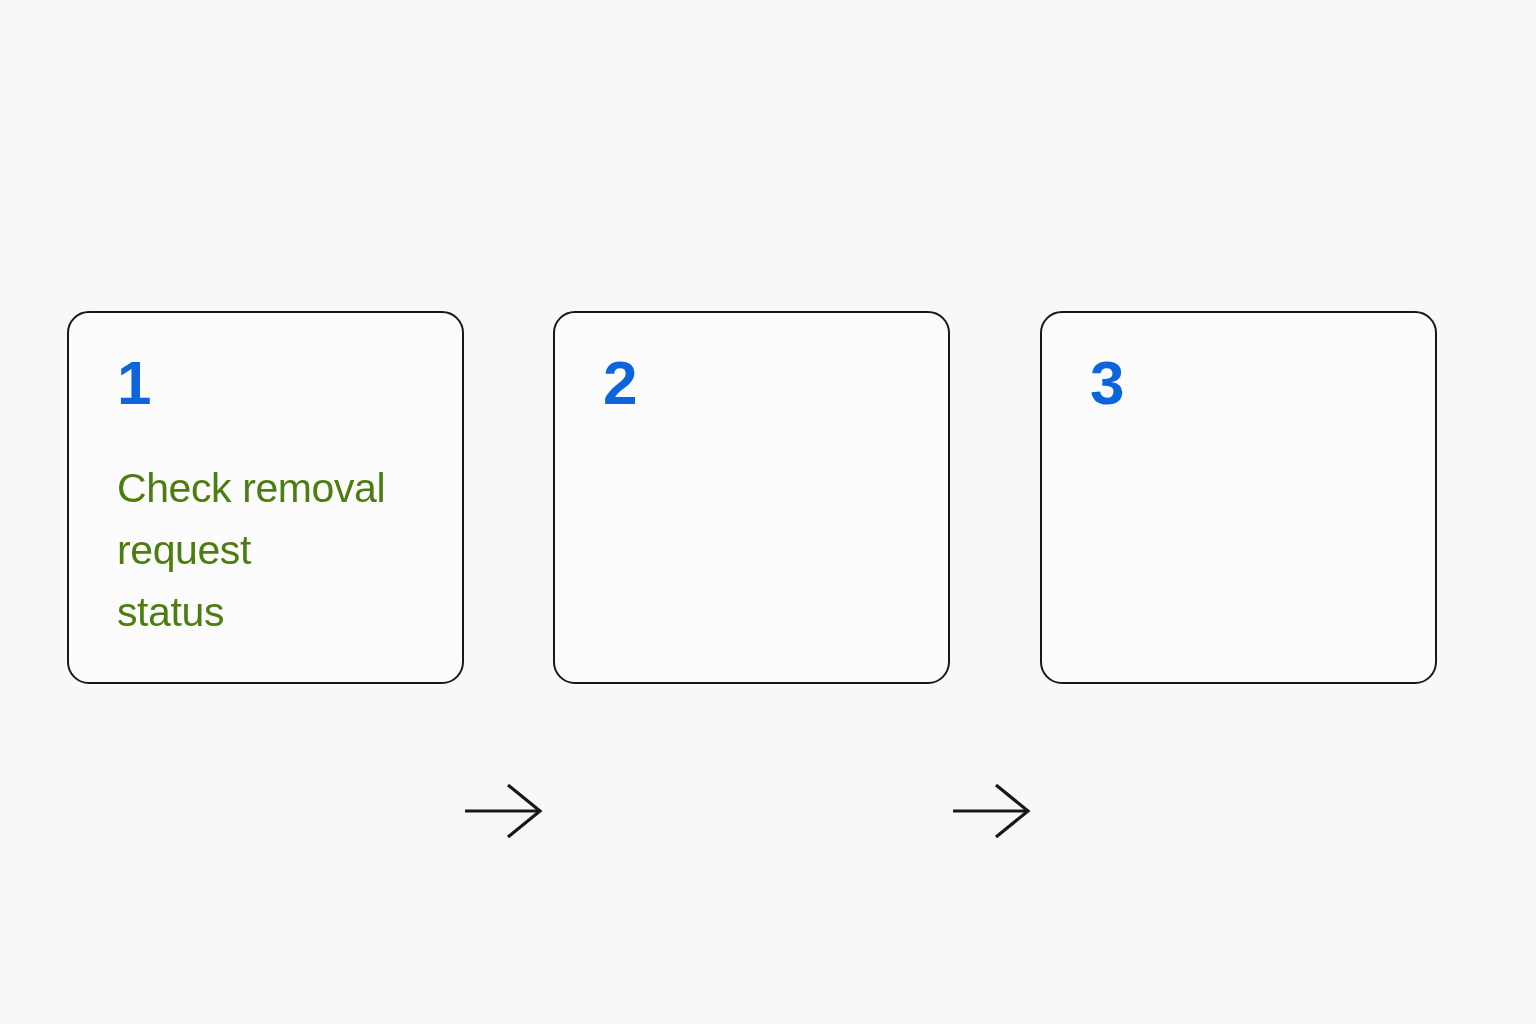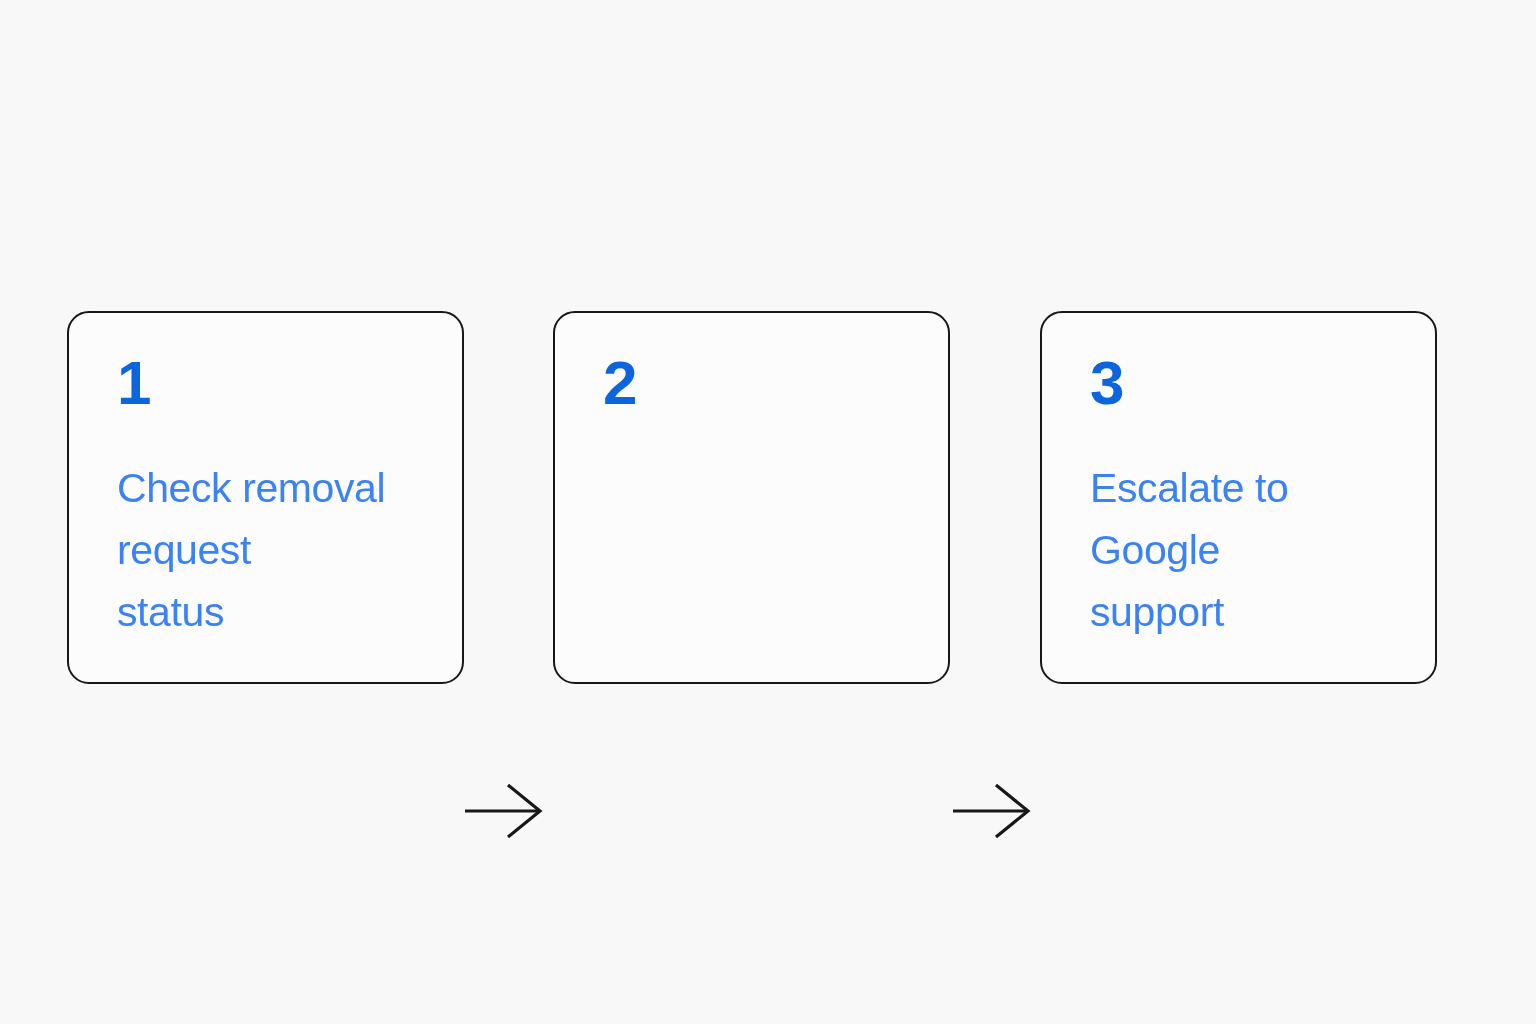--- a/index.html
+++ b/index.html
@@ -62,21 +62,21 @@
     color: #0d65dd;
     letter-spacing: -0.5px;
     margin: 0 0 42px 0;
     height: 64px;
   }
 
   .step-label {
     font-size: 41px;
     line-height: 62px;
     font-weight: 400;
-    color: #3b82f6;
+    color: #4d7c0f;
     letter-spacing: -0.4px;
     margin: 0;
     white-space: pre-line;
   }
 
   .connector {
     position: absolute;
     top: 468px;
     width: 90px;
     height: 64px;
@@ -122,20 +122,17 @@
     <div class="connector conn-1">
       <svg viewBox="0 0 90 64" xmlns="http://www.w3.org/2000/svg">
         <path d="M5 32 H 80" fill="none" stroke="#17181a" stroke-width="3.2" stroke-linecap="butt"></path>
         <path d="M48 6 L 80 32 L 48 58" fill="none" stroke="#17181a" stroke-width="3.2" stroke-linecap="butt" stroke-linejoin="miter"></path>
       </svg>
     </div>
 
     <div class="step-card pos-2">
       <div class="step-inner">
         <div class="step-number">3</div>
-        <div class="step-label">Escalate to
-Google
-support</div>
       </div>
     </div>
 
   </div>
 </div>
 
 </body></html>

